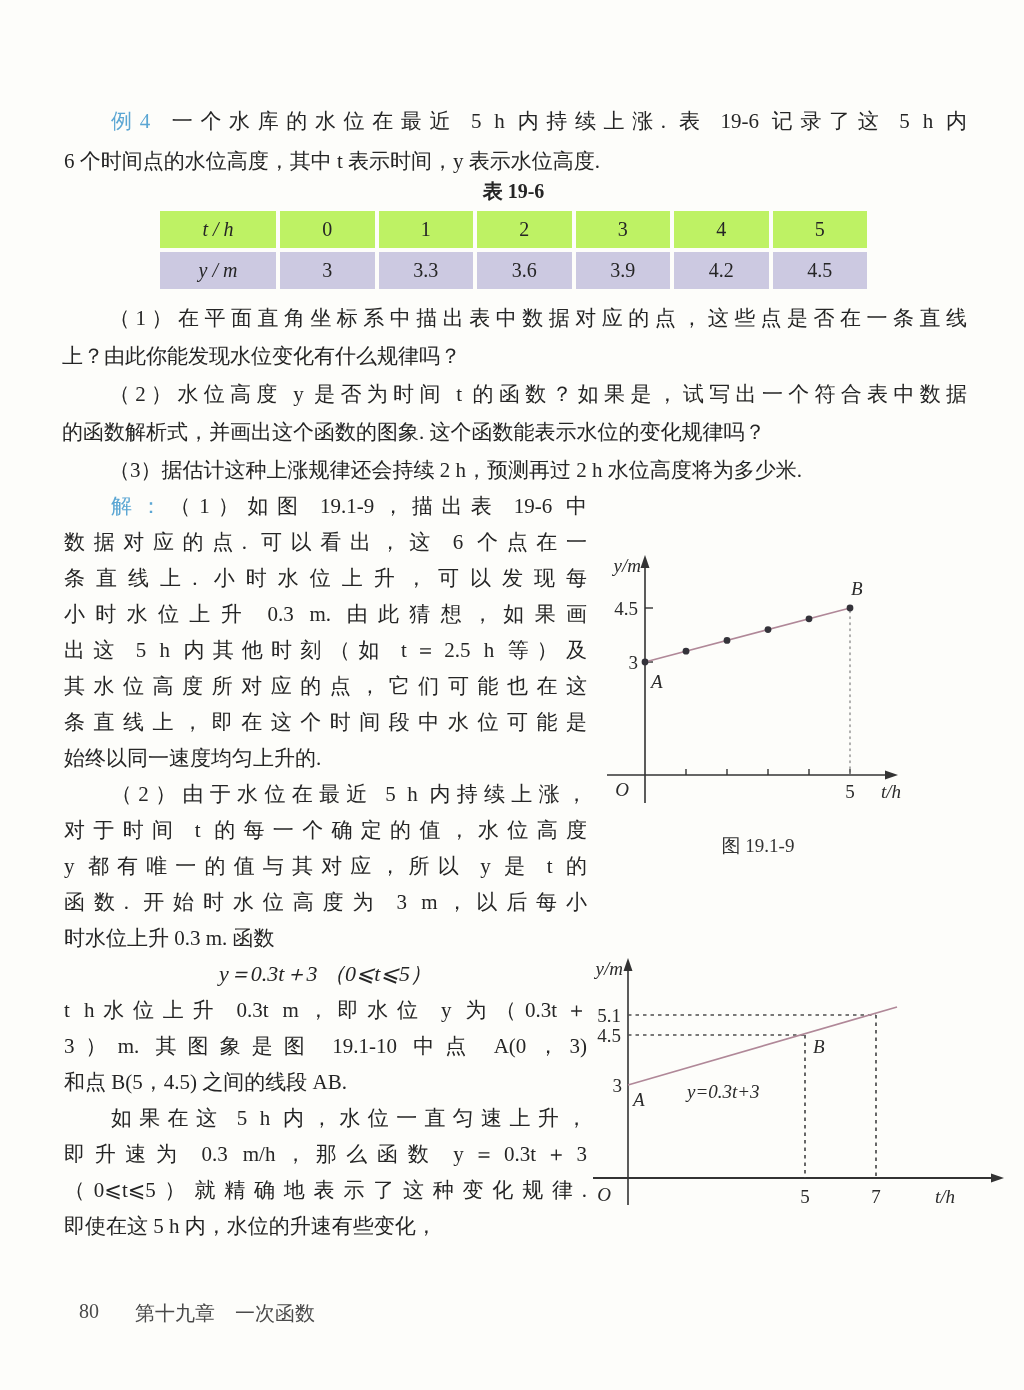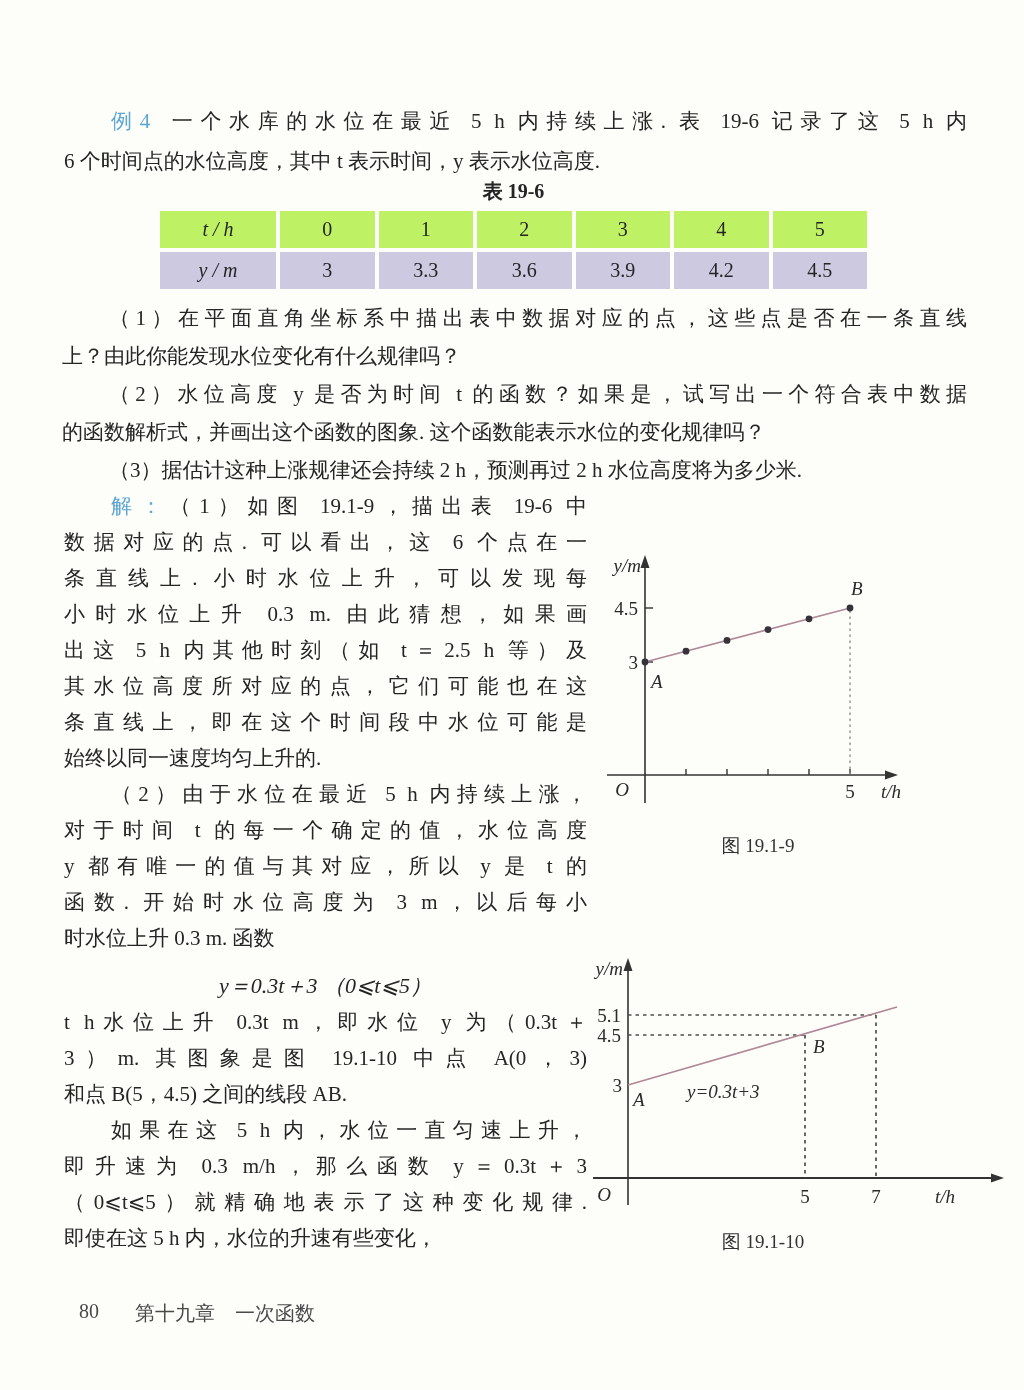--- a/index.html
+++ b/index.html
@@ -37,21 +37,21 @@
   }
   #water-table .r1{background:#bef264;}
   #water-table .r2{background:#ccc9e1;}
   #water-table .rowlab{font-style:italic;}
   
   #questions{top:299px;left:62px;width:905px;line-height:38px;}
   
   #solution{top:488px;left:64px;width:523px;line-height:36px;}
   #solution .eqline{
     text-align:center;text-align-last:center;
-    font-size:22px;height:36px;font-style:italic;margin-top:12px;
+    font-size:22px;height:36px;font-style:italic;
   }
   
   .fig{font-size:19px;}
   #fig1{top:545px;left:585px;width:430px;}
   #fig2{top:950px;left:575px;width:440px;}
   .caption{text-align:center;font-size:19px;color:#333;}
   #fig1 .caption{width:330px;margin:0 0 0 8px;}
   #fig2 .caption{width:376px;margin:12px 0 0 0;}
   svg text{font-family:"Liberation Serif","DejaVu Serif",serif;font-size:19px;fill:#2b2b2b;}
   svg text.it{font-style:italic;}
@@ -185,19 +185,18 @@
     <text x="46" y="92" text-anchor="end">4.5</text>
     <text x="47" y="142" text-anchor="end">3</text>
     <text x="58" y="156" class="it">A</text>
     <text x="238" y="103" class="it">B</text>
     <text x="112" y="148" class="it">y=0.3t+3</text>
     <text x="36" y="251" text-anchor="end" class="it">O</text>
     <text x="230" y="253" text-anchor="middle">5</text>
     <text x="301" y="253" text-anchor="middle">7</text>
     <text x="360" y="253" class="it">t/h</text>
   </svg>
-  <div class="caption">图 19.1-10</div>
 </div>
 
 <div id="footer" class="abs">
   <span>80</span>
   <span>第十九章　一次函数</span>
 </div>
 
 </body></html>

